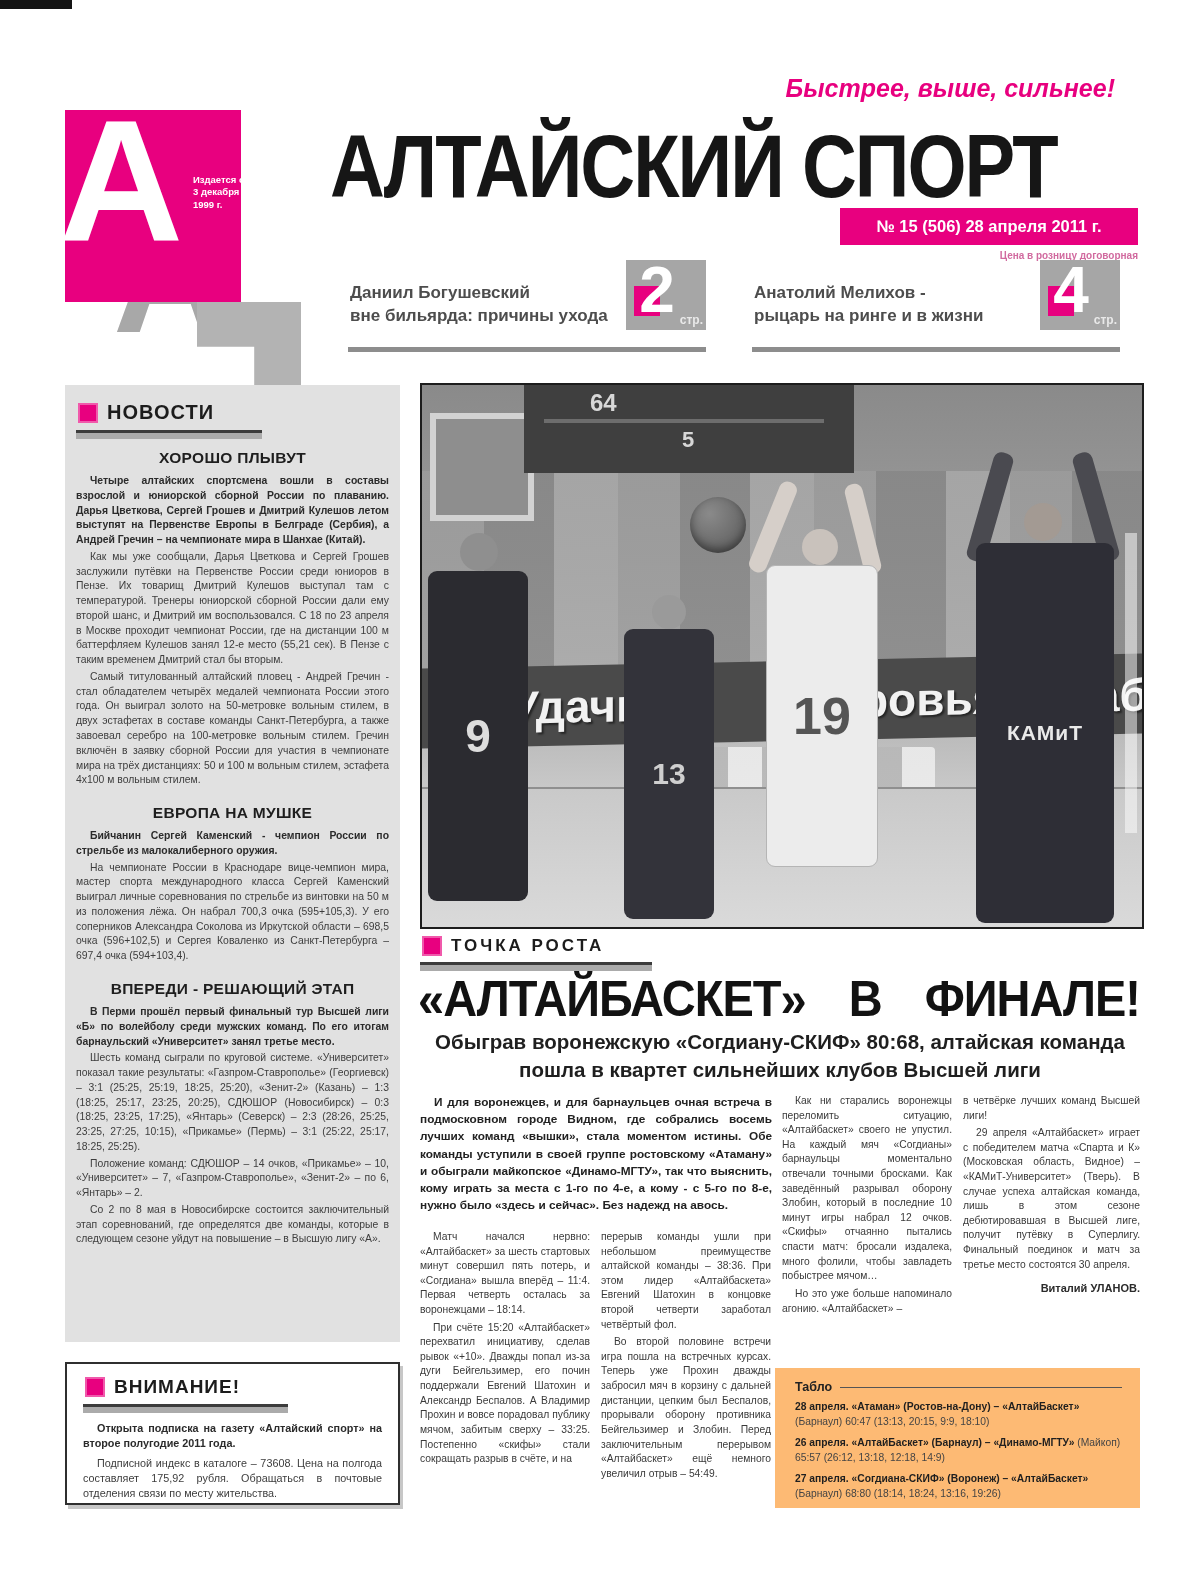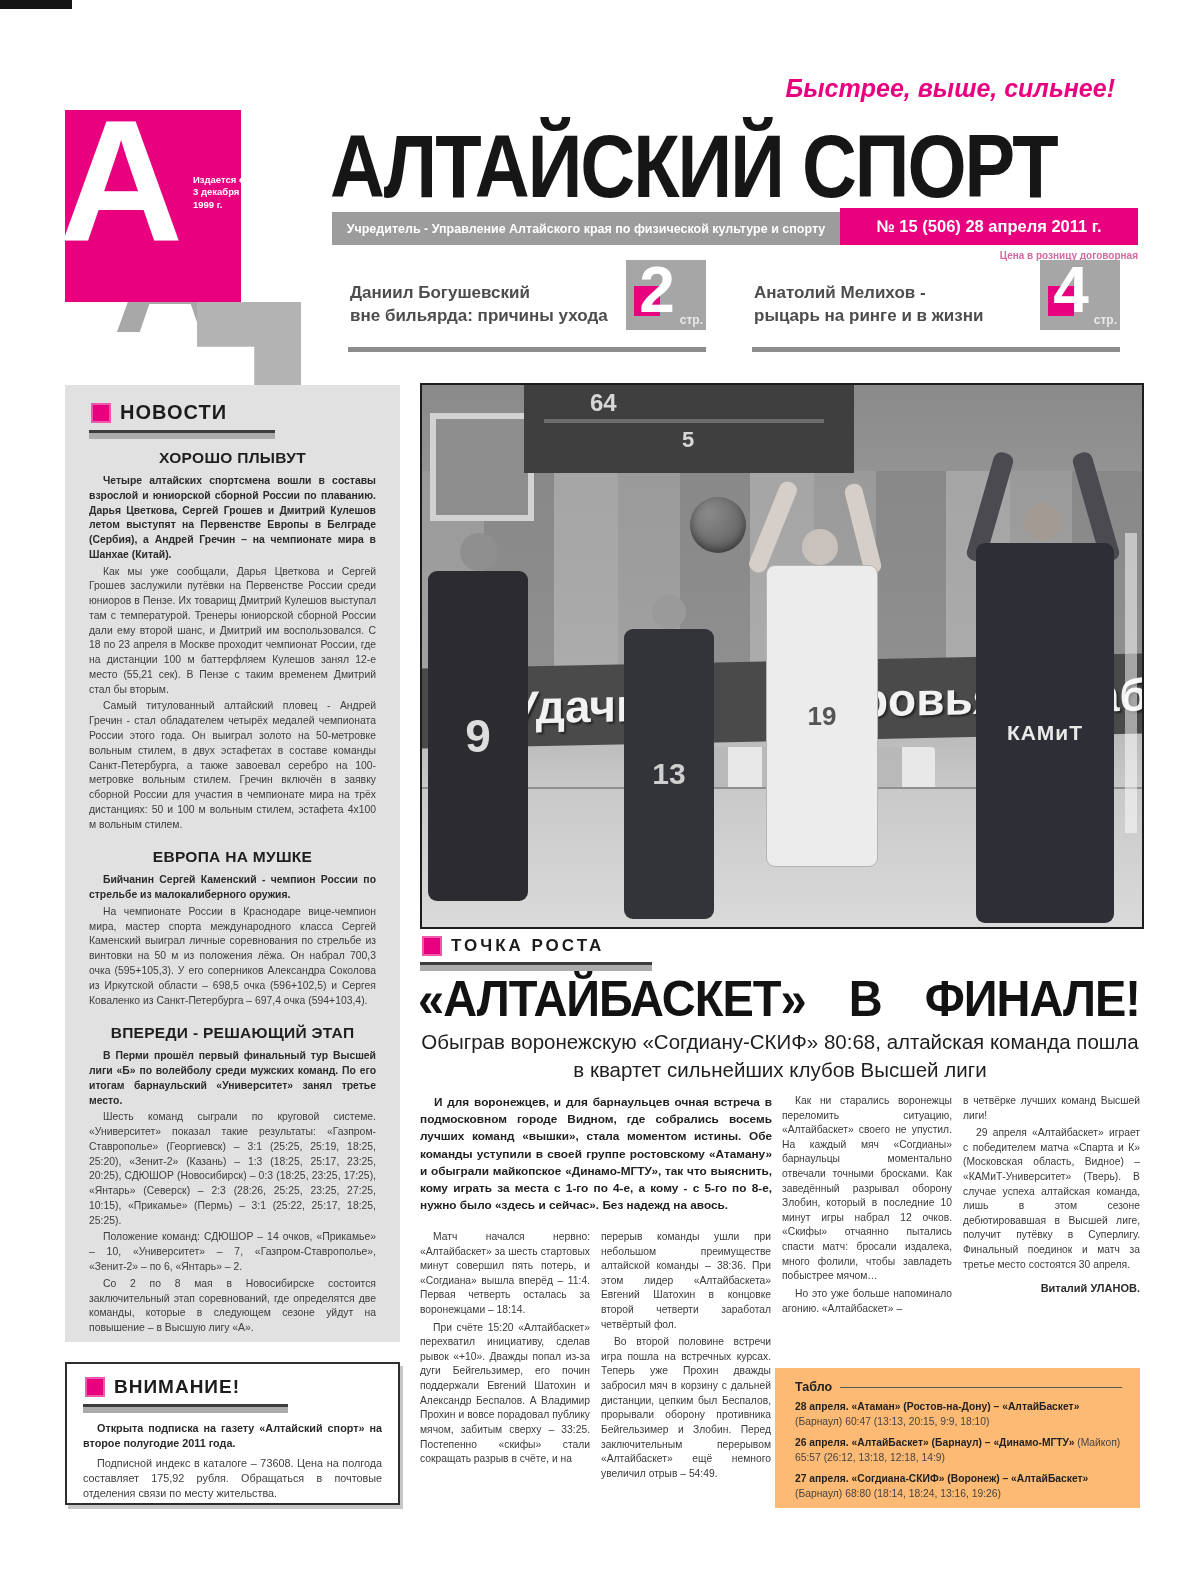--- a/index.html
+++ b/index.html
@@ -41,21 +41,21 @@
   .t-rule{position:absolute;left:0;bottom:0;width:100%;height:5px;background:#8d8d8d;}
 
   
   .sec-head{display:inline-flex;align-items:center;gap:9px;border-bottom:3px solid #3c3c3c;
         box-shadow:0 6px 0 #ababab;padding:2px 48px 6px 2px;background:transparent;}
   .pink-sq{width:20px;height:20px;background:#e8007f;box-shadow:inset 0 0 0 2px rgba(255,255,255,.35);}
   .sec-label{font-size:20px;font-weight:bold;color:#1c1c1c;letter-spacing:1px;white-space:nowrap;}
 
   
   #news-col{left:65px;top:385px;width:335px;height:957px;background:#e1e1e1;
-        padding:14px 24px;box-sizing:border-box;overflow:hidden;}
+        padding:14px 11px;box-sizing:border-box;overflow:hidden;}
   #news-col h3{text-align:center;font-size:15.5px;font-weight:bold;color:#1e1e1e;
         margin:16px 0 7px;letter-spacing:.3px;}
   .news-p{font-size:10.4px;line-height:1.42;text-align:justify;color:#3d3d3d;margin:0 0 2px;text-indent:14px;}
   .news-lead{font-weight:bold;color:#2b2b2b;}
   .byline{text-align:right;font-weight:bold;font-size:11px;color:#2b2b2b;margin-top:10px;}
 
   
   #attention{left:65px;top:1362px;width:335px;height:143px;background:#fff;border:2px solid #2f2f2f;
         box-shadow:3px 4px 0 rgba(0,0,0,.22);padding:10px 16px;box-sizing:border-box;}
   #attention .sec-label{font-size:19px;}
@@ -92,21 +92,21 @@
   .ph-ball{position:absolute;left:268px;top:112px;width:56px;height:56px;border-radius:50%;
         background:radial-gradient(circle at 35% 30%,#8a8a8a,#565656);box-shadow:inset 0 -4px 8px rgba(0,0,0,.4);}
   .ph-credit{position:absolute;right:5px;top:148px;width:12px;height:300px;background:rgba(255,255,255,.5);}
 
   
   #feature-label-wrap{left:420px;top:934px;}
   #feature-label-wrap .sec-label{font-size:17px;letter-spacing:3px;}
   #feature-headline{left:418px;top:970px;width:722px;font-size:47px;font-weight:bold;color:#121212;
         letter-spacing:-1px;text-align:justify;text-align-last:justify;transform:scaleY(1.05);
         transform-origin:left top;}
-  #feature-subhead{left:420px;top:1028px;width:720px;font-size:20.5px;font-weight:normal;color:#1f1f1f;
+  #feature-subhead{left:420px;top:1028px;width:720px;font-size:20.5px;font-weight:bold;color:#1f1f1f;
         text-align:center;line-height:1.35;}
   #feature-intro{left:420px;top:1094px;width:352px;font-size:11.8px;font-weight:bold;line-height:1.46;
         text-align:justify;color:#222;text-indent:14px;}
   .body-col{width:170px;}
   #fcol1{left:420px;top:1230px;}
   #fcol2{left:601px;top:1230px;}
   #fcol3{left:782px;top:1094px;}
   #fcol4{left:963px;top:1094px;width:177px;}
   .body-col p{font-size:10.3px;line-height:1.42;text-align:justify;color:#3a3a3a;margin:0 0 3px;
         text-indent:13px;}
@@ -131,21 +131,20 @@
   <div id="logo" class="abs">
     <div class="gray-a">А</div>
     <div class="gray-foot"></div>
     <div class="magenta">
       <div class="white-a">А</div>
       <div class="since">Издается с 3 декабря 1999 г.</div>
     </div>
   </div>
 
   <div id="title" class="abs">АЛТАЙСКИЙ СПОРТ</div>
-  <div id="founder-bar" class="abs">Учредитель - Управление Алтайского края по физической культуре и спорту</div>
   <div id="issue-box" class="abs">№ 15 (506) 28 апреля 2011 г.</div>
   <div id="price-line" class="abs">Цена в розницу договорная</div>
 
   <div id="teaser-1" class="abs teaser">
     <div class="t-text">
       <div>Даниил Богушевский</div>
       <div>вне бильярда: причины ухода</div>
     </div>
     <div class="t-num">
       <div class="accent"></div>
@@ -224,21 +223,21 @@
       <div class="head" style="left:28px;top:0;width:34px;height:34px;background:#9a9a9a;"></div>
       <div class="torso" style="left:0;top:34px;width:90px;height:290px;background:#33333a;color:#cfcfcf;font-size:30px;">13</div>
     </div>
 
     <div class="ph-ball"></div>
 
     <div class="player" style="left:340px;top:92px;">
       <div class="arm" style="left:2px;top:2px;width:18px;height:96px;background:#d6cfc9;transform:rotate(22deg);"></div>
       <div class="arm" style="left:92px;top:6px;width:18px;height:92px;background:#d6cfc9;transform:rotate(-14deg);"></div>
       <div class="head" style="left:40px;top:52px;width:36px;height:36px;background:#c9c2bc;"></div>
-      <div class="torso" style="left:4px;top:88px;width:110px;height:300px;background:#ececec;border:1px solid #b5b5b5;color:#555;font-size:26px;">19</div>
+      <div class="torso" style="left:4px;top:88px;width:110px;height:300px;background:#ececec;border:1px solid #b5b5b5;color:#555;font-size:52px;">19</div>
     </div>
 
     <div class="player" style="left:548px;top:66px;">
       <div class="arm" style="left:10px;top:0;width:20px;height:112px;background:#4a4a50;transform:rotate(16deg);"></div>
       <div class="arm" style="left:116px;top:0;width:20px;height:112px;background:#4a4a50;transform:rotate(-16deg);"></div>
       <div class="head" style="left:54px;top:52px;width:38px;height:38px;background:#a39a93;"></div>
       <div class="torso" style="left:6px;top:92px;width:138px;height:380px;background:#2e2e36;color:#e9e9e9;font-size:21px;letter-spacing:1px;">КАМиТ</div>
     </div>
 
     <div class="ph-credit"></div>

